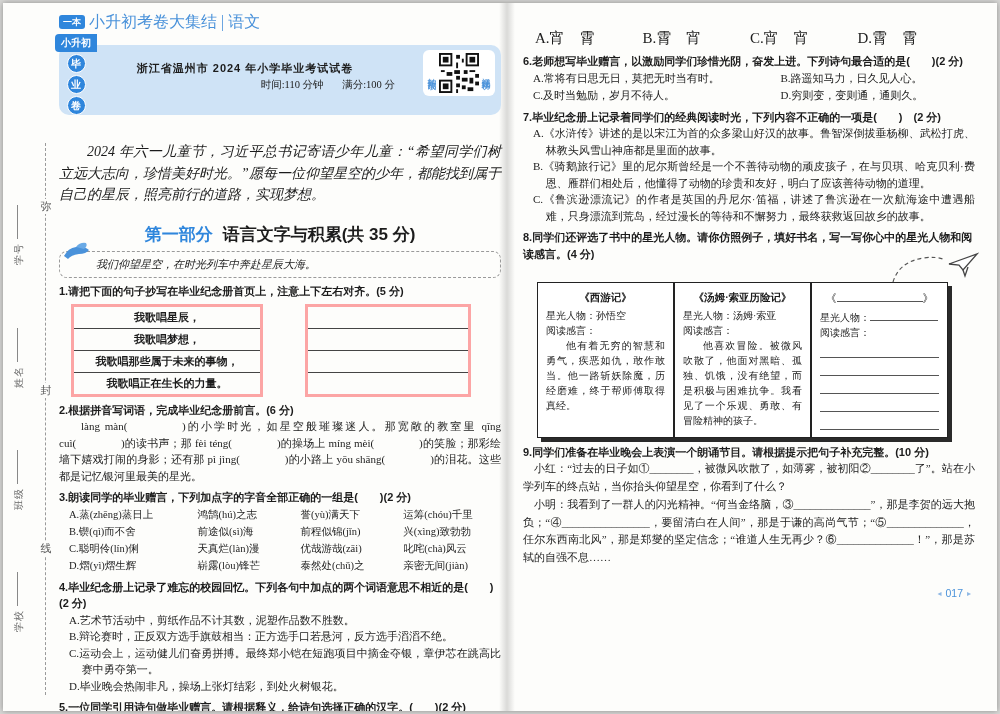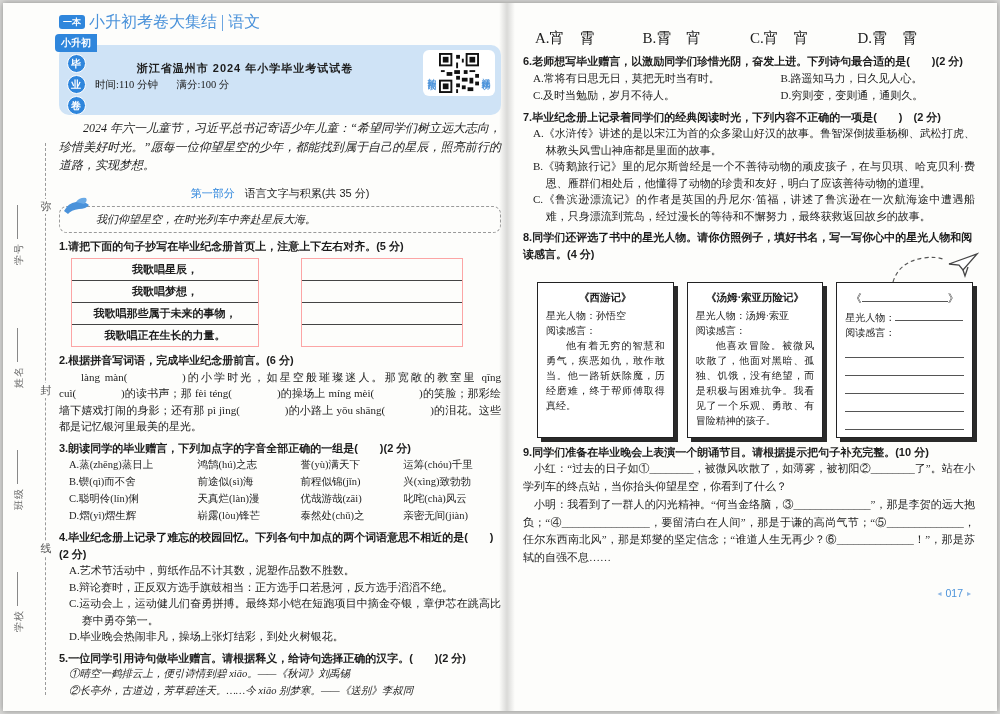--- a/index.html
+++ b/index.html
@@ -17,53 +17,53 @@
   
   .topbar{display:flex;align-items:center;gap:4px;height:18px;margin-bottom:14px;}
   .logo{background:#2f86dc;color:#fff;font-family:"Liberation Sans",sans-serif;font-size:9px;font-weight:bold;border-radius:3px;padding:1px 4px;line-height:12px;}
   .series{color:#4a92da;font-size:16px;font-family:Liberation Serif, serif;}
   
   .hcard{position:relative;background:#cfe3f6;border-radius:10px;padding:10px 8px 8px;margin-top:14px;min-height:52px;}
   .badge{position:absolute;left:-4px;top:-11px;display:flex;align-items:center;gap:2px;flex-direction:column;}
   .badge .tab{background:#2f86dc;color:#fff;font-family:"Liberation Sans",sans-serif;font-size:10px;font-weight:bold;padding:2px 6px;border-radius:4px 0 0 4px;}
   .badge .circ{width:17px;height:17px;border-radius:50%;background:#2f86dc;border:1px solid #fff;color:#fff;font-size:10px;font-weight:bold;display:flex;align-items:center;justify-content:center;font-family:"Liberation Sans",sans-serif;}
   .htitle{text-align:center;font-size:11px;font-weight:bold;font-family:"Liberation Sans",sans-serif;letter-spacing:1px;margin:6px 90px 2px 20px;}
-  .hinfo{text-align:left;font-size:10.5px;margin-right:90px;margin-left:20px;}
+  .hinfo{text-align:right;font-size:10.5px;margin-right:90px;margin-left:20px;}
   .hinfo span{margin:0 8px;}
   .qrblock{position:absolute;right:6px;top:5px;background:#fff;border-radius:6px;padding:3px 4px;display:flex;align-items:center;gap:2px;}
   .qrlabel{writing-mode:vertical-rl;font-size:9px;color:#4a92da;letter-spacing:1px;line-height:10px;}
   
   .stem{font-size:11px;font-weight:bold;font-family:"Liberation Sans",sans-serif;line-height:1.5;margin-top:5px;}
   .body-text{font-size:11px;line-height:1.5;text-align:justify;}
-  .intro{font-size:12px;font-style:italic;line-height:1.55;text-indent:2em;margin-top:4px;text-align:justify;}
-  .section-head{text-align:center;font-size:11px;font-weight:normal;font-family:"Liberation Sans",sans-serif;margin:11px 0 5px;}
+  .intro{font-size:14px;font-style:italic;line-height:1.55;text-indent:2em;margin-top:26px;text-align:justify;}
+  .section-head{text-align:center;font-size:17px;font-weight:bold;font-family:"Liberation Sans",sans-serif;margin:17px 0 5px;}
   .section-head .part{color:#2f86dc;margin-right:10px;}
   .callout{position:relative;border:1px dashed #9a9a9a;border-radius:8px;padding:5px 10px 5px 36px;font-size:11px;font-style:italic;margin:4px 0 2px;}
   .callout-icon{position:absolute;left:2px;top:-12px;}
   
   .copy-wrap{display:flex;gap:42px;margin:4px 0 4px 12px;}
-  .copy-table{border:1px solid #fca5a5;}
+  .copy-table{border:3px solid #fca5a5;}
   .copy-table .row{width:186px;height:21px;display:flex;align-items:center;justify-content:center;font-size:11px;font-weight:bold;border-top:1px solid #444;}
   .copy-table .row:first-child{border-top:none;}
   .copy-blank .row{width:160px;}
   
   .q3grid{display:grid;grid-template-columns:1.25fr 1fr 1fr 0.95fr;font-size:10.5px;line-height:1.62;margin-left:10px;}
   
   .opt{font-size:11px;line-height:1.5;margin-left:10px;padding-left:1.15em;text-indent:-1.15em;text-align:justify;}
   .q5item{font-size:10.5px;font-style:italic;line-height:1.55;margin-left:10px;}
   
   .abcd-row{display:flex;font-size:15px;margin-left:12px;width:430px;}
   .abcd-row span{flex:1;}
   .defboxes{display:flex;gap:22px;margin:6px 0 4px 26px;}
   .defbox{border:1.5px solid #333;padding:4px 8px;font-size:10.5px;line-height:1.55;text-align:justify;}
   .defbox.b1{width:178px;}
   .defbox.b2{width:170px;display:flex;align-items:center;}
   .q6grid{display:grid;grid-template-columns:56% 44%;font-size:11px;line-height:1.55;margin-left:10px;}
   
-  .cards{position:relative;display:flex;gap:13px;margin:20px 2px 6px 14px;}
+  .cards{position:relative;display:flex;margin:20px 2px 6px 14px;}
   .card{width:119px;background:#fff;border:1.5px solid #222;box-shadow:4px 4px 0 #2a2a2a;padding:7px 8px;font-size:10px;line-height:1.5;}
   .card .ctitle{text-align:center;font-weight:bold;font-size:10.5px;margin-bottom:2px;}
   .card .cbody{text-indent:2em;text-align:justify;}
   .blankline{border-bottom:1px solid #555;height:17px;}
   .card3-title{text-align:center;font-size:11px;margin-bottom:3px;}
   .card3-title .tblank{display:inline-block;width:86px;border-bottom:1px solid #555;height:11px;}
   .fblank{display:inline-block;width:68px;border-bottom:1px solid #555;height:10px;}
   .plane{position:absolute;right:-6px;top:-30px;}
   
   .q9p{font-size:11px;line-height:1.62;text-align:justify;text-indent:1em;}

